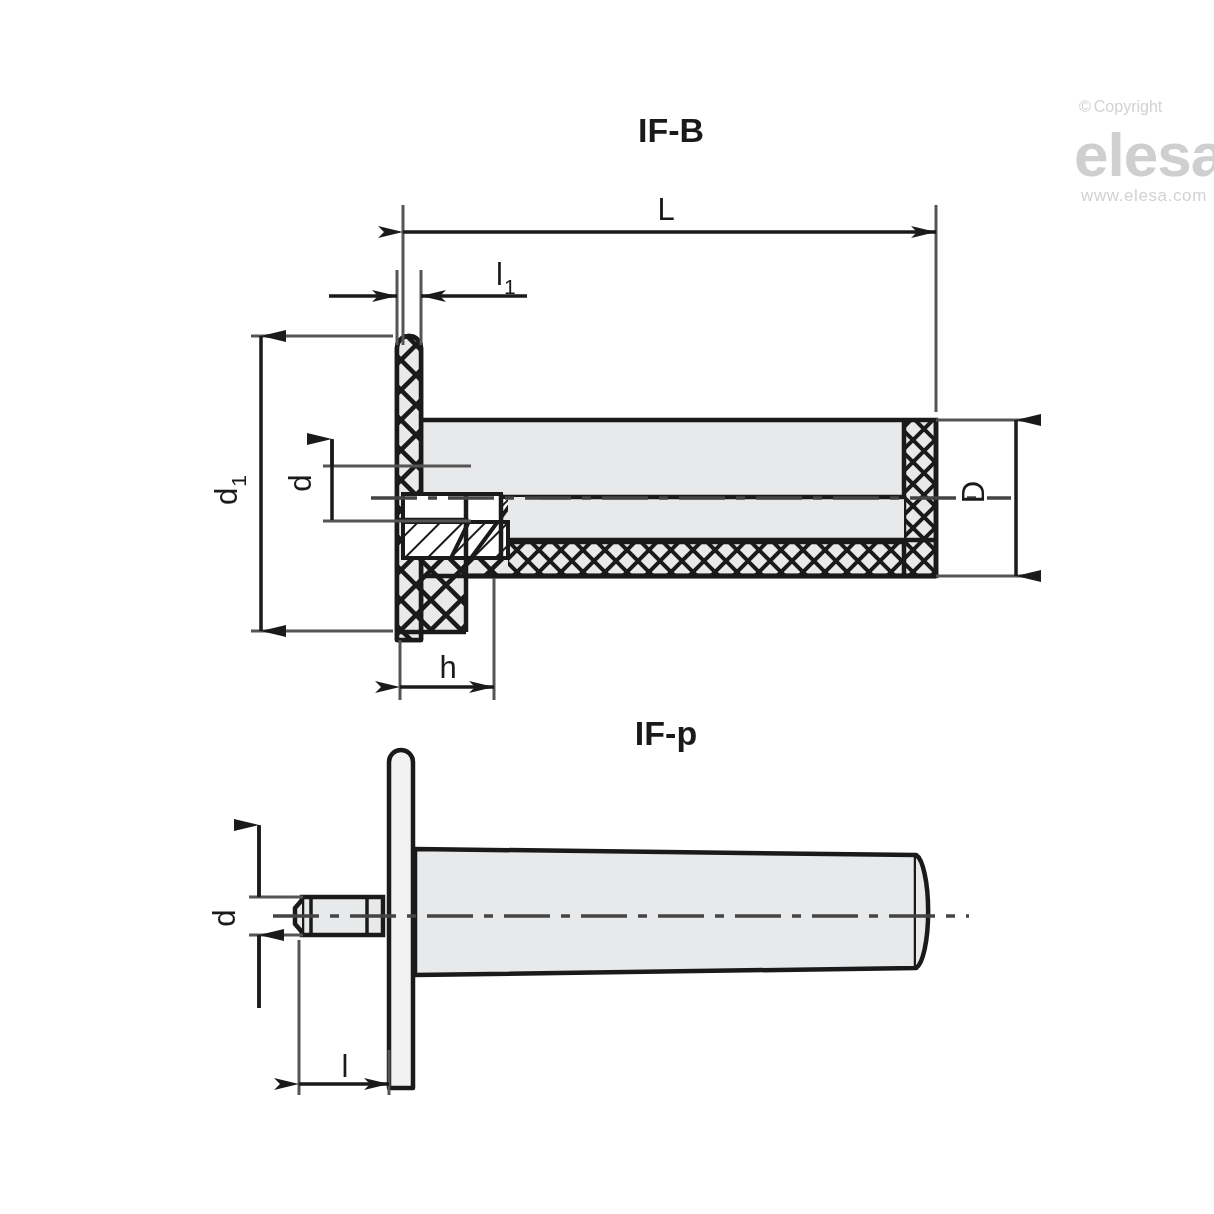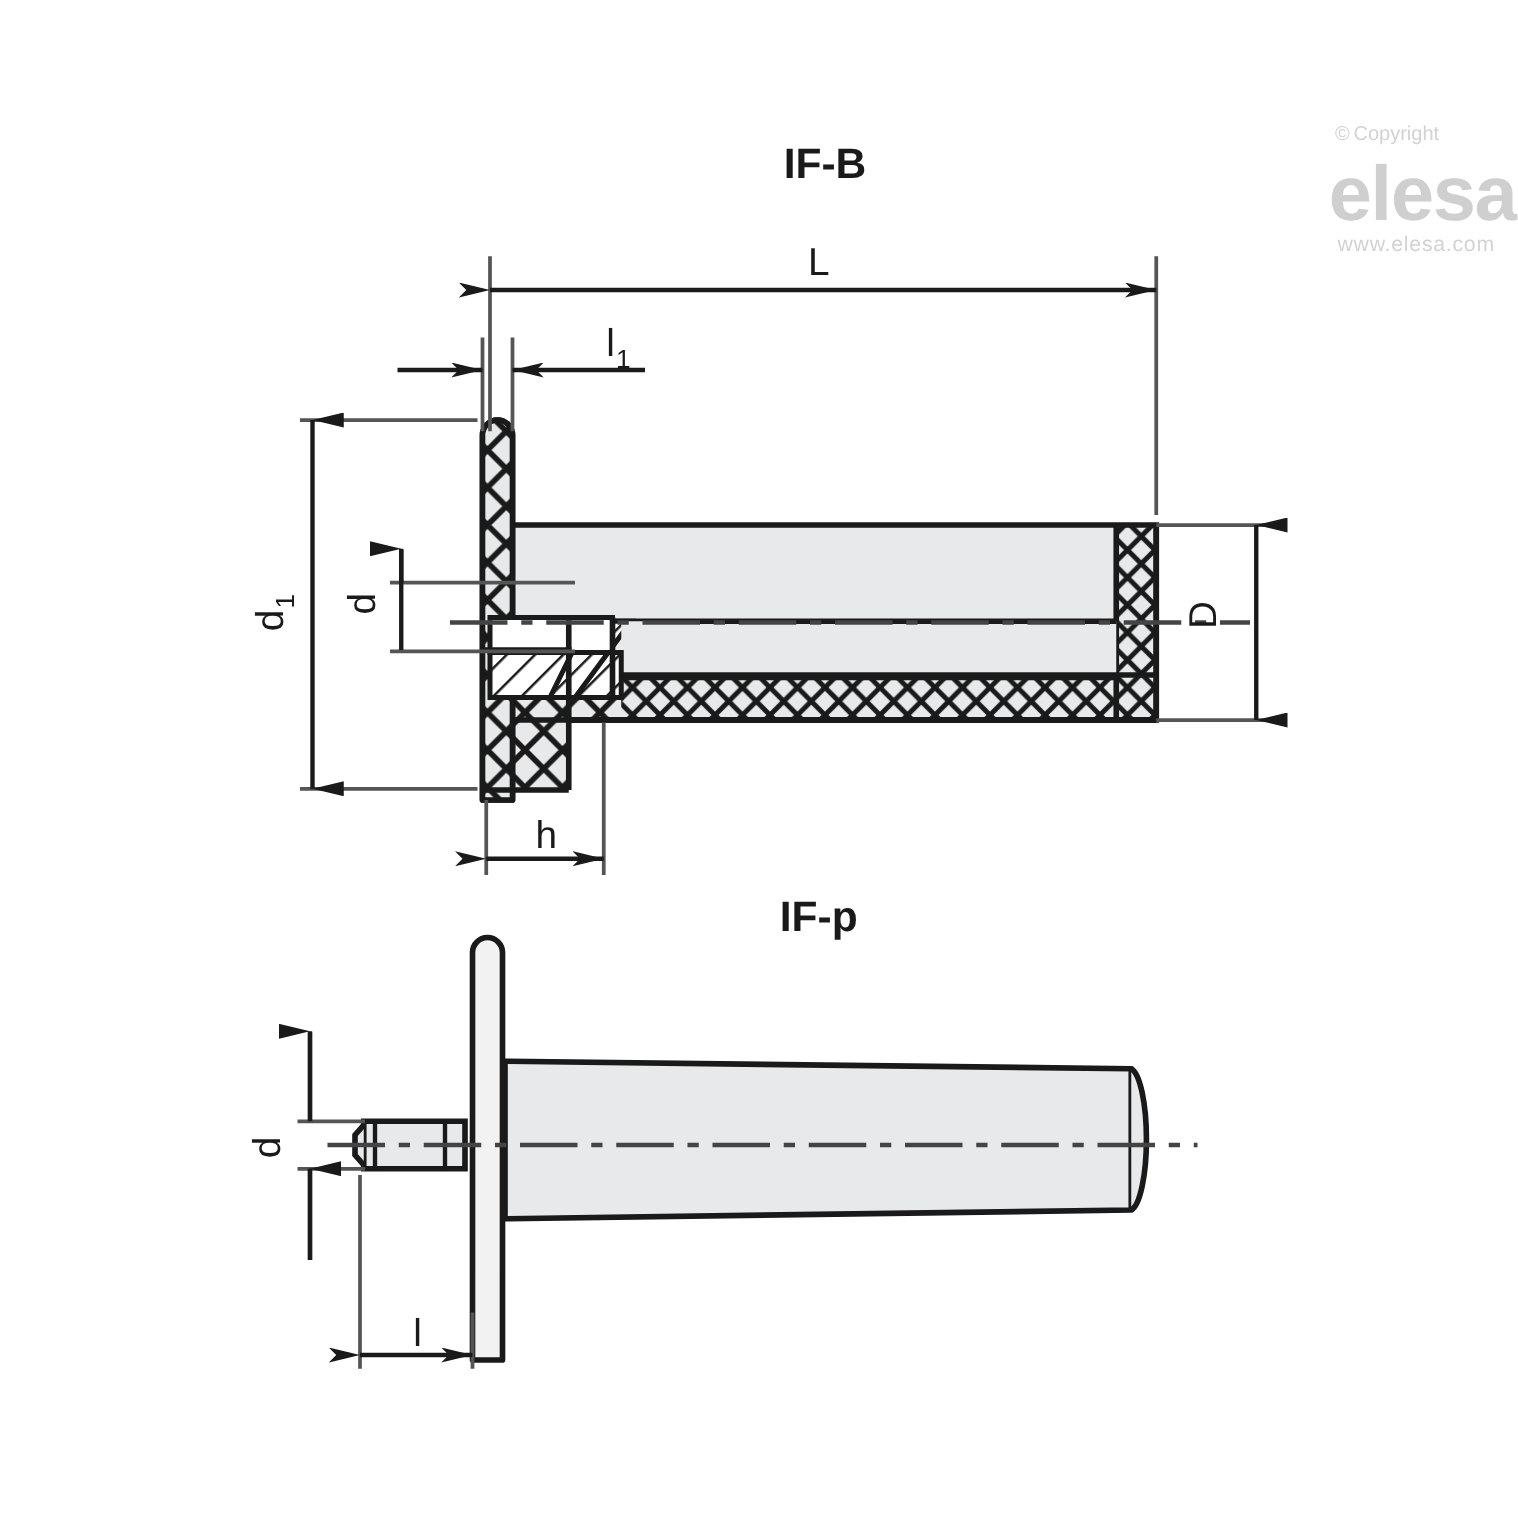--- a/index.html
+++ b/index.html
@@ -10,21 +10,21 @@
   }
   body {
     width: 1214px;
     height: 1214px;
     position: relative;
     overflow: hidden;
     font-family: "Liberation Sans", sans-serif;
   }
   #drawing-root {
     position: absolute;
-    left: 0;
+    left: 11px;
     top: 0;
     width: 1120px;
     height: 1214px;
   }
   svg#drawing {
     display: block;
     width: 1214px;
     height: 1214px;
   }
   .title-text {

